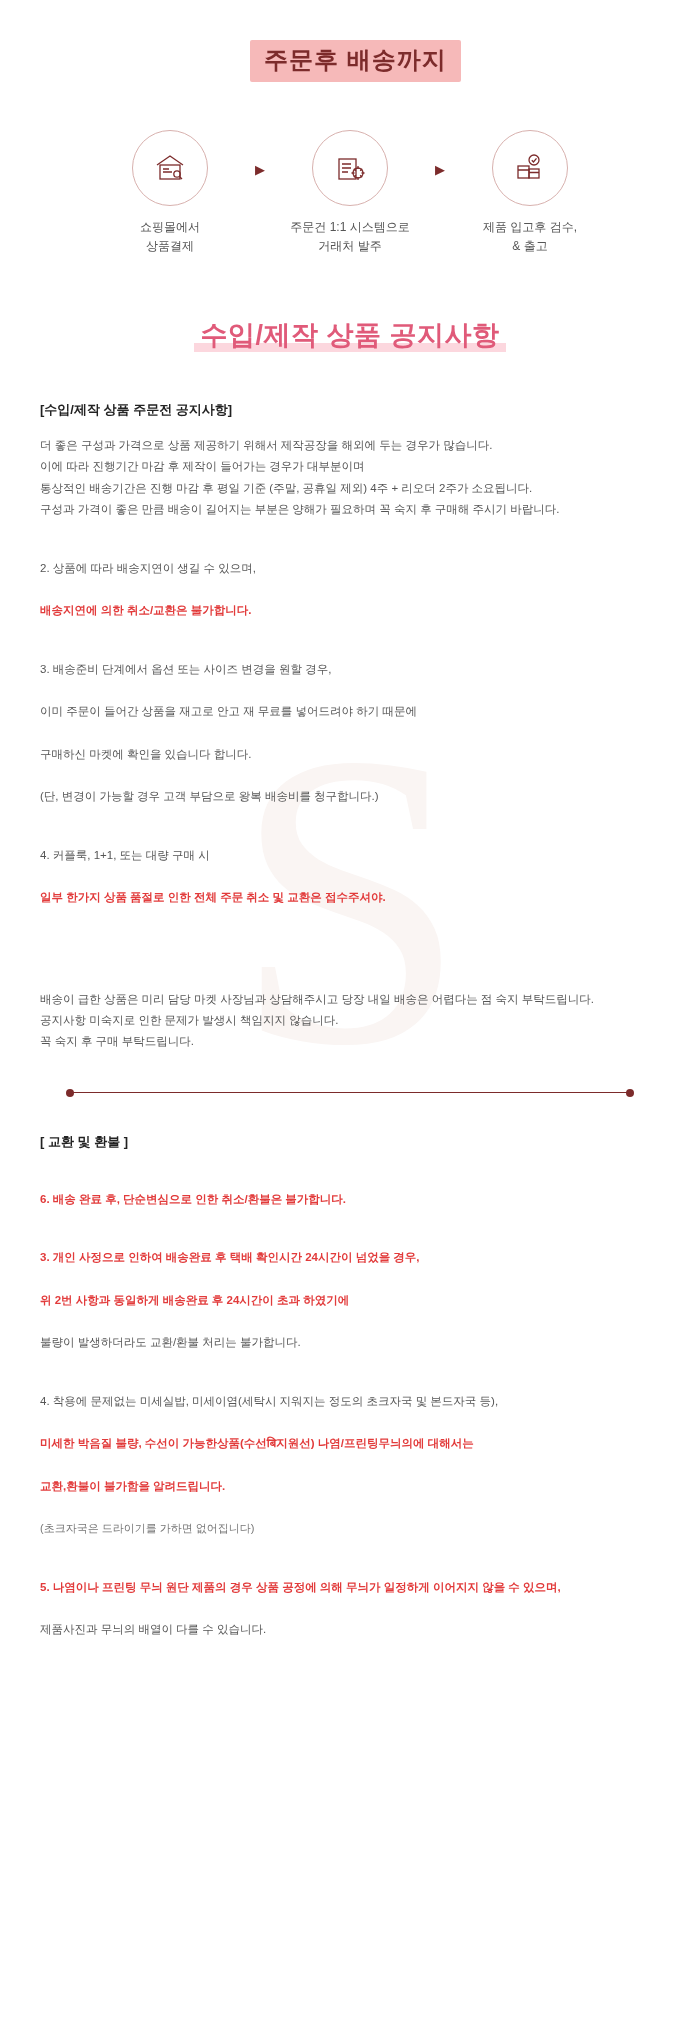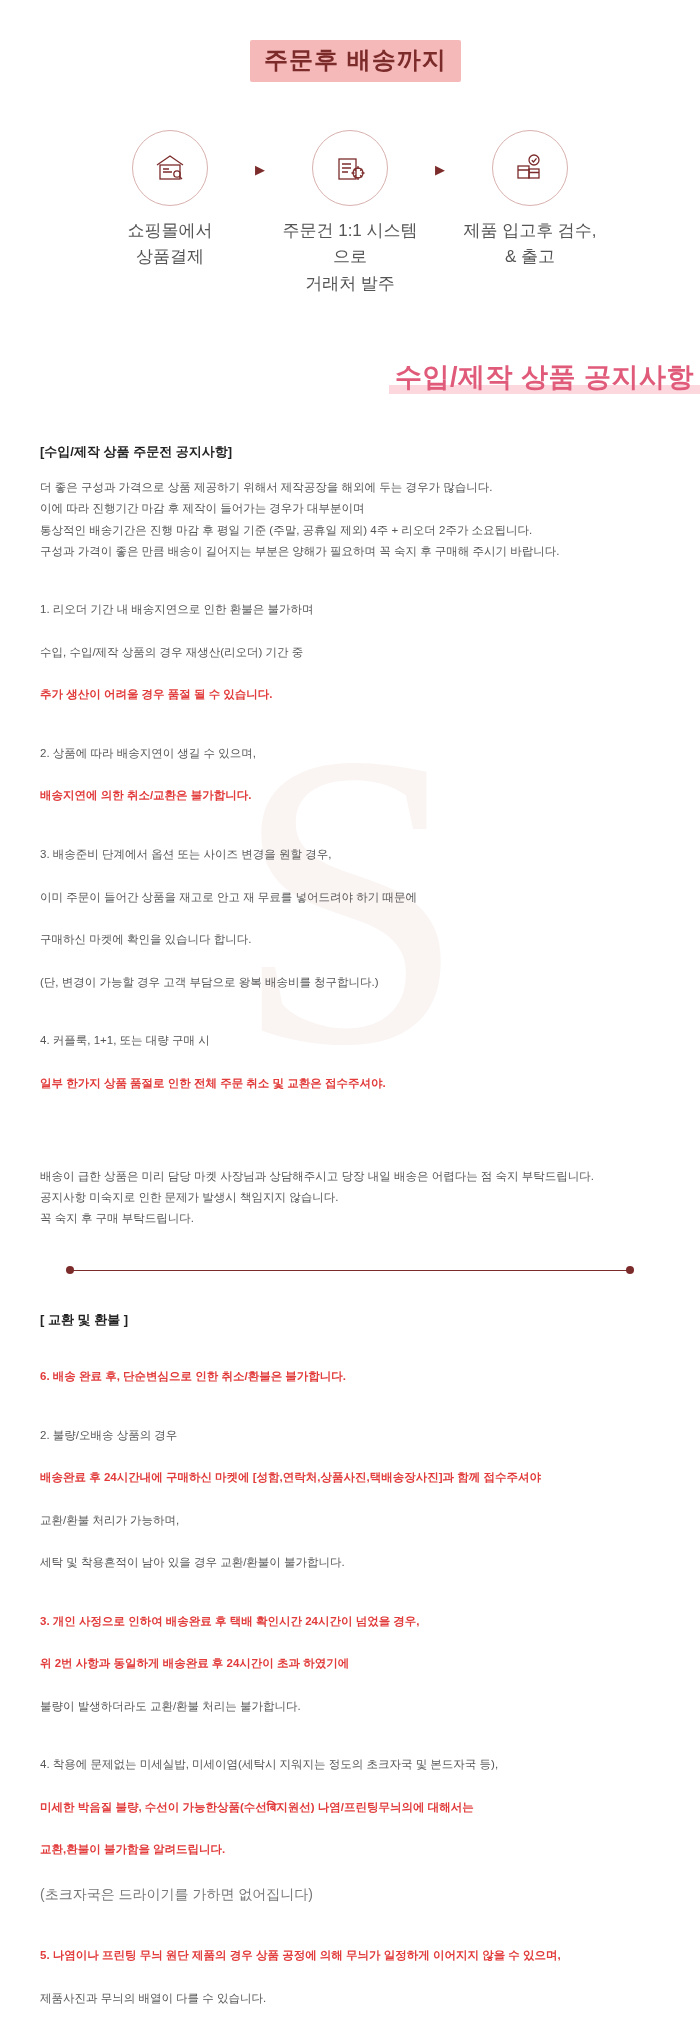--- a/index.html
+++ b/index.html
@@ -68,37 +68,37 @@
     width:74px;height:74px;
     margin:0 auto;
     border:1px solid #d8b1ae;
     border-radius:50%;
     display:flex;align-items:center;justify-content:center;
     background:#fff;
   }
   .circle svg{display:block;}
   .step-label{
     margin-top:12px;
-    font-size:17px;
+    font-size:12px;
     line-height:1.55;
     color:#555;
     white-space:pre-line;
   }
   .arrow{
     width:30px;
     padding-top:32px;
     text-align:center;
     color:#7c2b2b;
     font-size:13px;
   }
 
   
   .pink-title-wrap{
     margin:62px auto 0;
-    text-align:right;
+    text-align:center;
   }
   .pink-title{
     display:inline-block;
     position:relative;
     font-size:27px;
     font-weight:bold;
     color:#e05a79;
     letter-spacing:0.5px;
     padding:0 6px;
   }
@@ -118,25 +118,25 @@
     font-size:13px;
     font-weight:bold;
     color:#222;
     margin:0 0 16px;
     letter-spacing:0;
   }
   .para{
     font-size:11.5px;
     line-height:1.85;
     color:#555;
-    margin:8px 0 16px;
+    margin:16px 0 16px;
     white-space:pre-line;
   }
   .red{color:#e23b3b;font-weight:bold;}
-  .small{font-size:14px;color:#777;}
+  .small{font-size:11px;color:#777;}
 
   
   .divider{
     position:relative;
     width:560px;
     height:1px;
     margin:40px auto;
     background:#7c2b2b;
   }
   .divider:before,.divider:after{
@@ -221,25 +221,20 @@
 
     <div class="spacer-48"></div>
 
     <div class="section">
       <h3 class="blk-title">[수입/제작 상품 주문전 공지사항]</h3>
       <p class="para">더 좋은 구성과 가격으로 상품 제공하기 위해서 제작공장을 해외에 두는 경우가 많습니다.
 이에 따라 진행기간 마감 후 제작이 들어가는 경우가 대부분이며
 통상적인 배송기간은 진행 마감 후 평일 기준 (주말, 공휴일 제외) 4주 + 리오더 2주가 소요됩니다.
 구성과 가격이 좋은 만큼 배송이 길어지는 부분은 양해가 필요하며 꼭 숙지 후 구매해 주시기 바랍니다.</p>
 
-      <p class="para">
-        <span>1. 리오더 기간 내 배송지연으로 인한 환불은 불가하며</span><br>
-        <span>수입, 수입/제작 상품의 경우 재생산(리오더) 기간 중</span><br>
-        <span class="red">추가 생산이 어려울 경우 품절 될 수 있습니다.</span>
-      </p>
 
       <p class="para">
         <span>2. 상품에 따라 배송지연이 생길 수 있으며,</span><br>
         <span class="red">배송지연에 의한 취소/교환은 불가합니다.</span>
       </p>
 
       <p class="para">
         <span>3. 배송준비 단계에서 옵션 또는 사이즈 변경을 원할 경우,</span><br>
         <span>이미 주문이 들어간 상품을 재고로 안고 재 무료를 넣어드려야 하기 때문에</span><br>
         <span>구매하신 마켓에 확인을 있습니다 합니다.</span><br>
@@ -263,26 +258,20 @@
 
     <div class="divider"></div>
 
     <div class="section">
       <h3 class="blk-title">[ 교환 및 환불 ]</h3>
 
       <p class="para">
         <span class="red">6. 배송 완료 후, 단순변심으로 인한 취소/환불은 불가합니다.</span>
       </p>
 
-      <p class="para">
-        <span>2. 불량/오배송 상품의 경우</span><br>
-        <span class="red">배송완료 후 24시간내에 구매하신 마켓에 [성함,연락처,상품사진,택배송장사진]과 함께 접수주셔야</span><br>
-        <span>교환/환불 처리가 가능하며,</span><br>
-        <span>세탁 및 착용흔적이 남아 있을 경우 교환/환불이 불가합니다.</span>
-      </p>
 
       <p class="para">
         <span class="red">3. 개인 사정으로 인하여 배송완료 후 택배 확인시간 24시간이 넘었을 경우,</span><br>
         <span class="red">위 2번 사항과 동일하게 배송완료 후 24시간이 초과 하였기에</span><br>
         <span>불량이 발생하더라도 교환/환불 처리는 불가합니다.</span>
       </p>
 
       <p class="para">
         <span>4. 착용에 문제없는 미세실밥, 미세이염(세탁시 지워지는 정도의 초크자국 및 본드자국 등),</span><br>
         <span class="red">미세한 박음질 불량, 수선이 가능한상품(수선बि지원선) 나염/프린팅무늬의에 대해서는</span><br>

